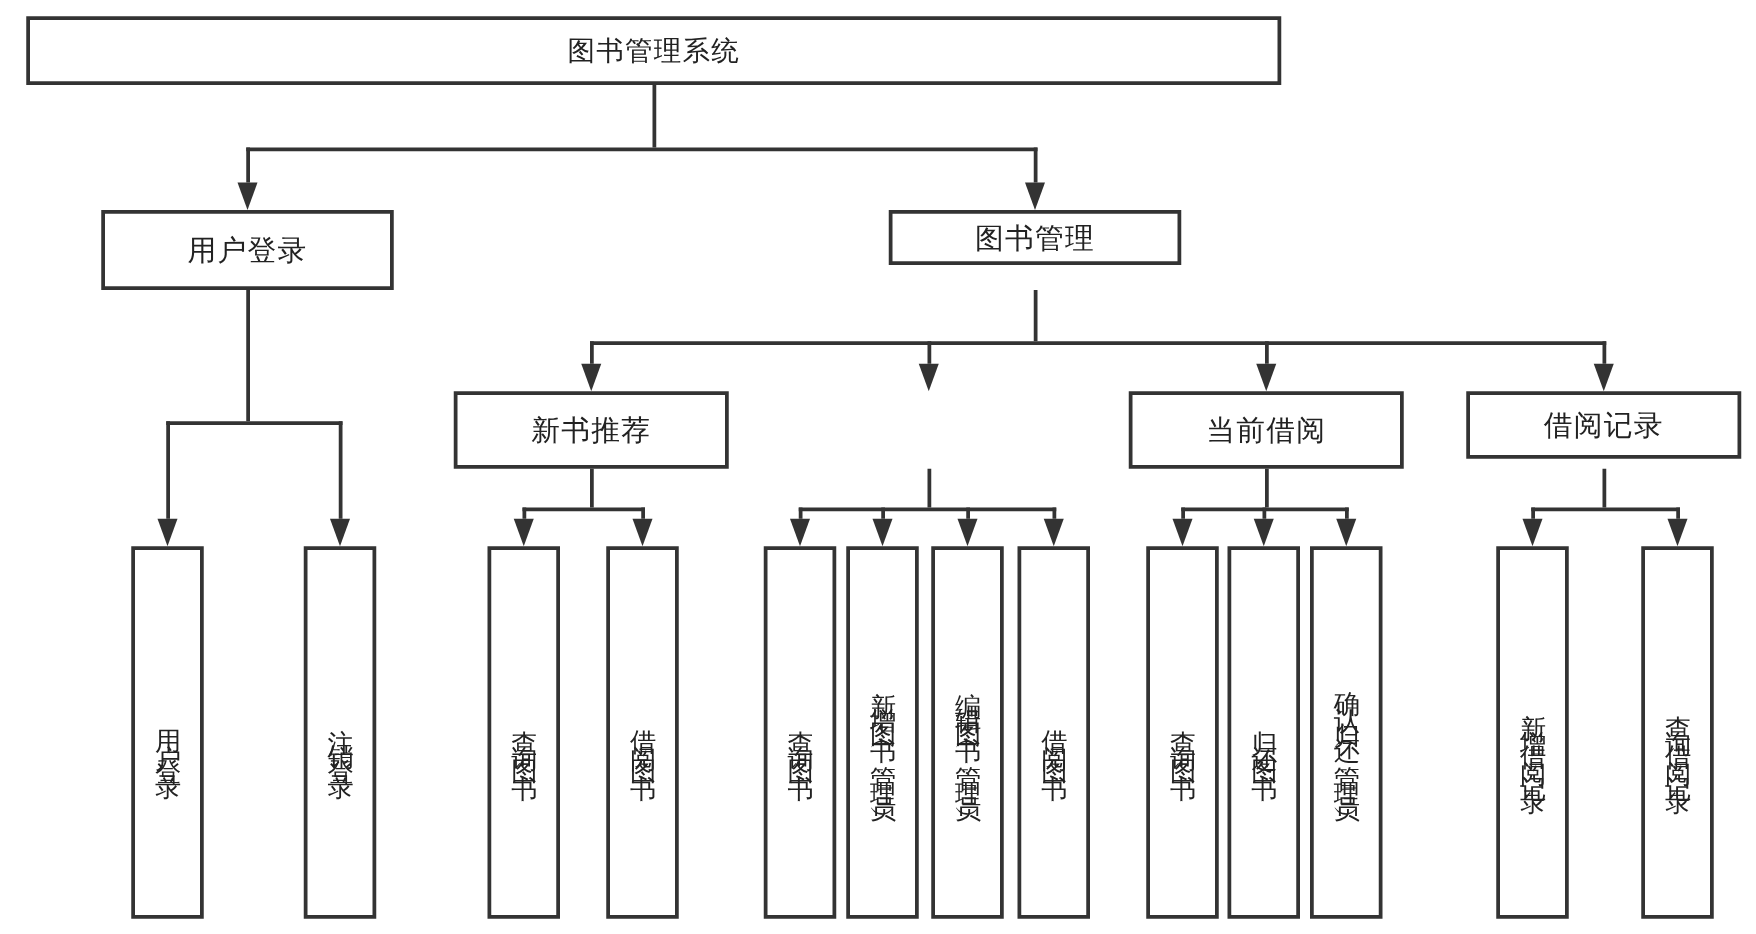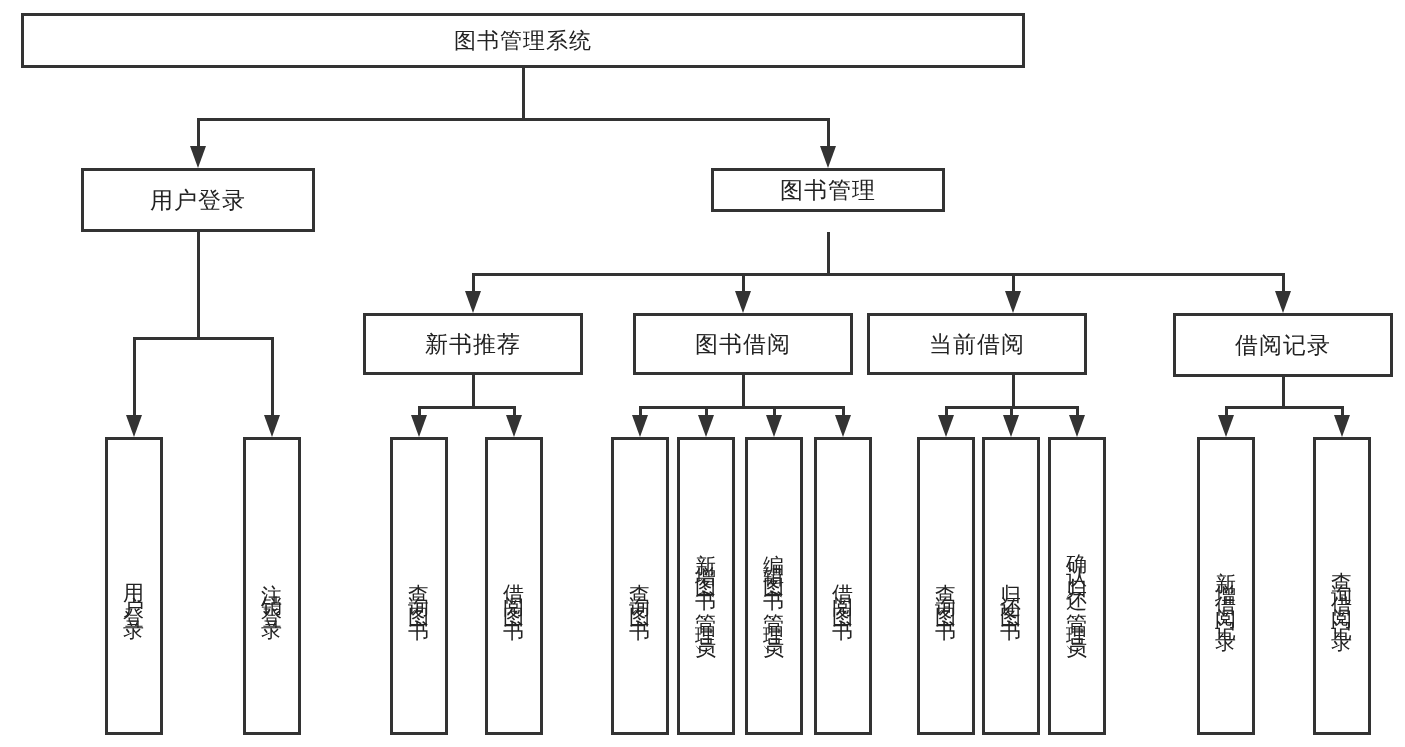--- a/index.html
+++ b/index.html
@@ -66,23 +66,22 @@
 <body>
 
 <div class="canvas">
 
   <div class="box rootbox" style="left:21px;top:13px;width:1004px;height:55px;">图书管理系统</div>
 
   <div class="box hbox" style="left:81px;top:168px;width:234px;height:64px;">用户登录</div>
   <div class="box hbox" style="left:711px;top:168px;width:234px;height:44px;">图书管理</div>
 
   <div class="box hbox" style="left:363px;top:313px;width:220px;height:62px;">新书推荐</div>
-  <div class="box hbox" style="left:633px;top:313px;width:220px;height:62px;">图书借阅</div>
-  <div class="box hbox" style="left:867px;top:313px;width:220px;height:62px;">当前借阅</div>
-  <div class="box hbox" style="left:1173px;top:313px;width:220px;height:64px;">借阅记录</div>
+  <div class="box hbox" style="left:903px;top:313px;width:220px;height:62px;">当前借阅</div>
+  <div class="box hbox" style="left:1173px;top:313px;width:220px;height:54px;">借阅记录</div>
 
   <div class="box vbox" style="left:105px;top:437px;width:58px;height:298px;">用户登录</div>
   <div class="box vbox" style="left:243px;top:437px;width:58px;height:298px;">注销登录</div>
 
   <div class="box vbox" style="left:390px;top:437px;width:58px;height:298px;">查询图书</div>
   <div class="box vbox" style="left:485px;top:437px;width:58px;height:298px;">借阅图书</div>
 
   <div class="box vbox" style="left:611px;top:437px;width:58px;height:298px;">查询图书</div>
   <div class="box vbox" style="left:677px;top:437px;width:58px;height:298px;">新增图书（管理员）</div>
   <div class="box vbox" style="left:745px;top:437px;width:58px;height:298px;">编辑图书（管理员）</div>

